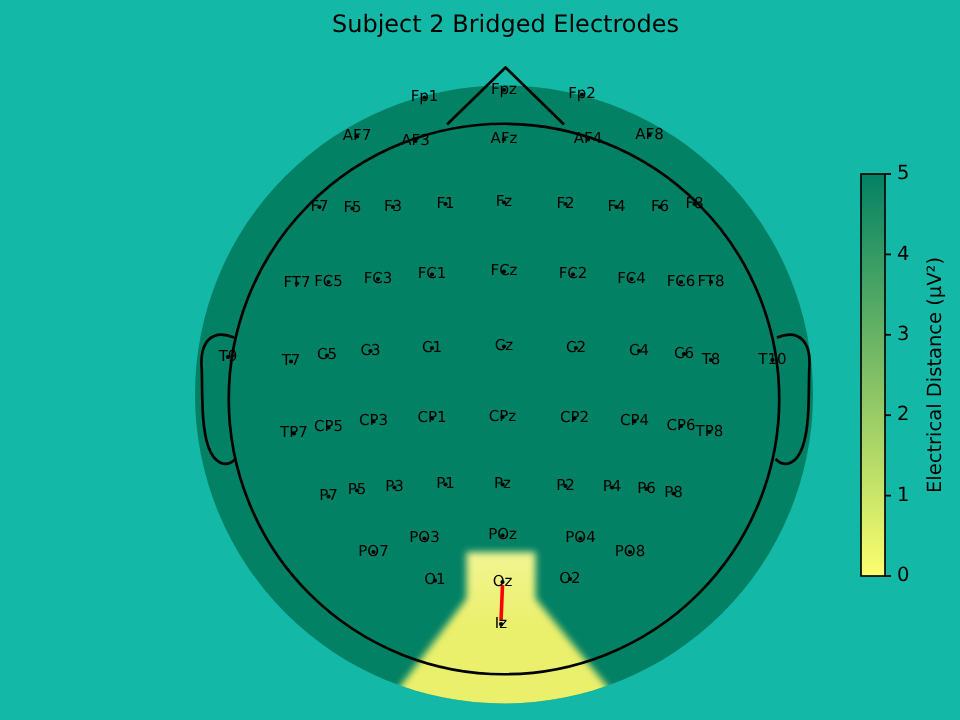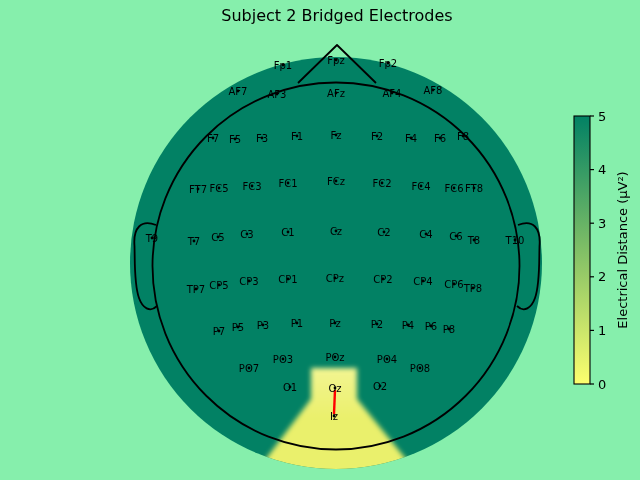--- a/index.html
+++ b/index.html
@@ -1,19 +1,19 @@
 <!DOCTYPE html>
 <html><head>
 <meta charset="utf-8">
 <style>
   html,body{margin:0;padding:0;background:#ffffff;}
   .figure{
     position:relative;
     width:640px;height:480px;
-    background:#86efac;
+    background:#14b8a6;
     font-family:"DejaVu Sans", sans-serif;
     overflow:hidden;
   }
   svg text{font-family:"DejaVu Sans", sans-serif;}
   .title{font-size:16px;fill:#000000;}
   .elabel{font-size:10px;fill:#000000;}
   .ticklabel{font-size:13px;fill:#000000;}
   .cblabel{font-size:13px;fill:#000000;}
 </style>
 </head>

